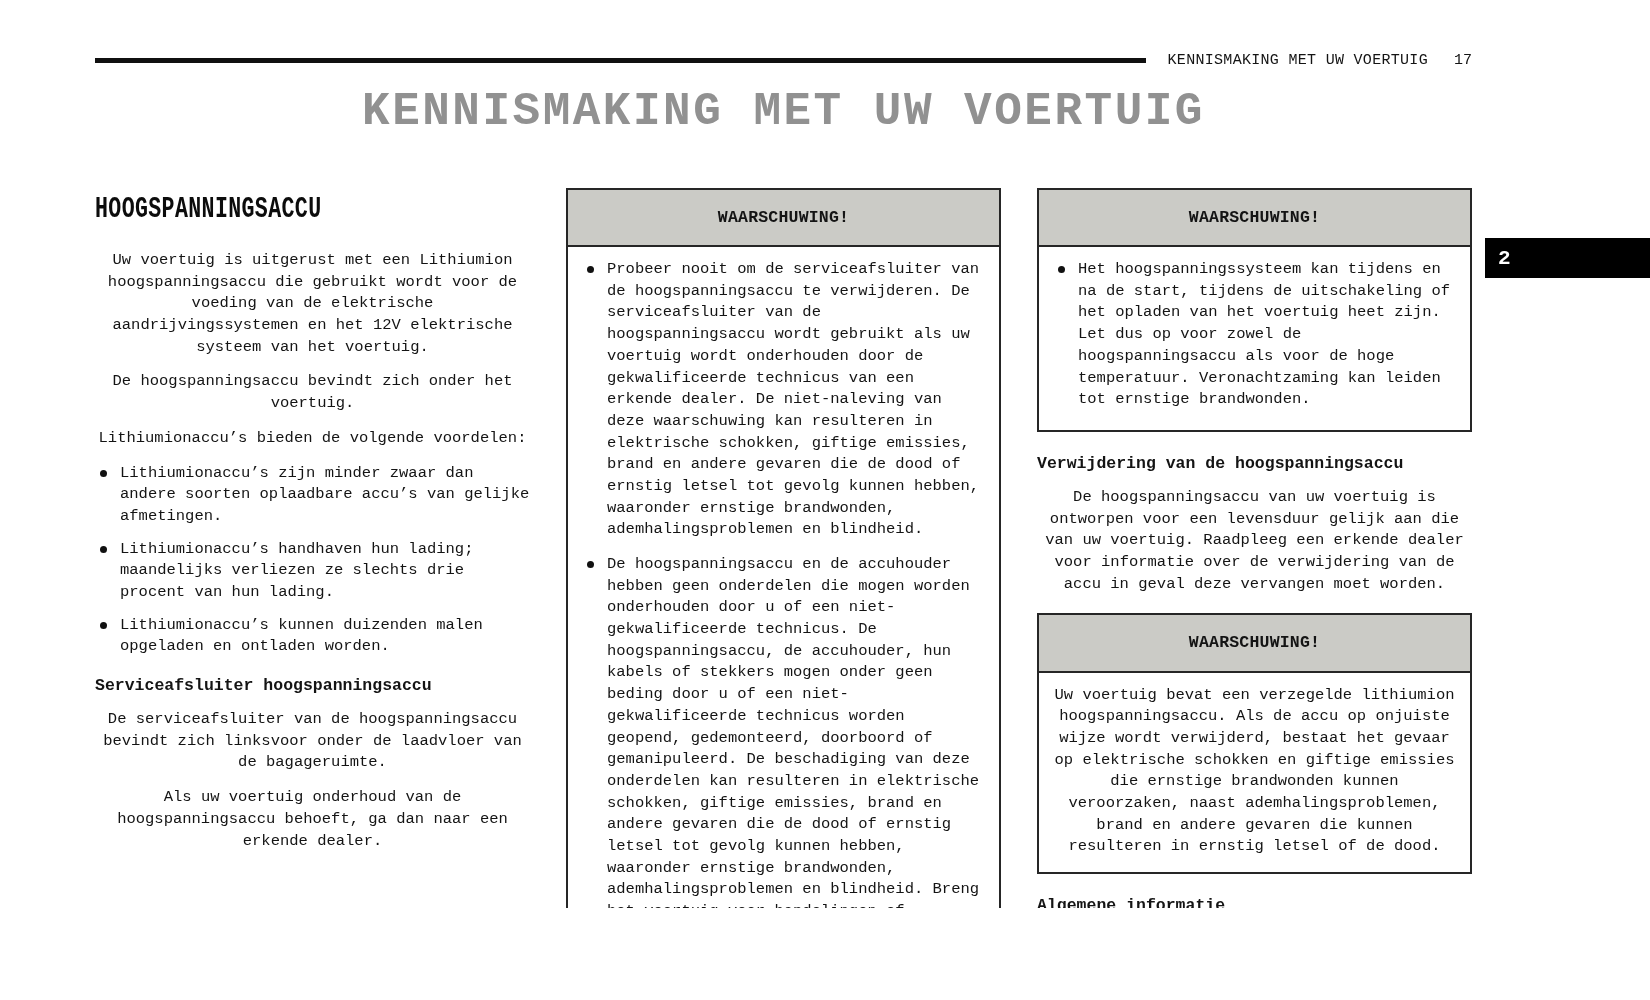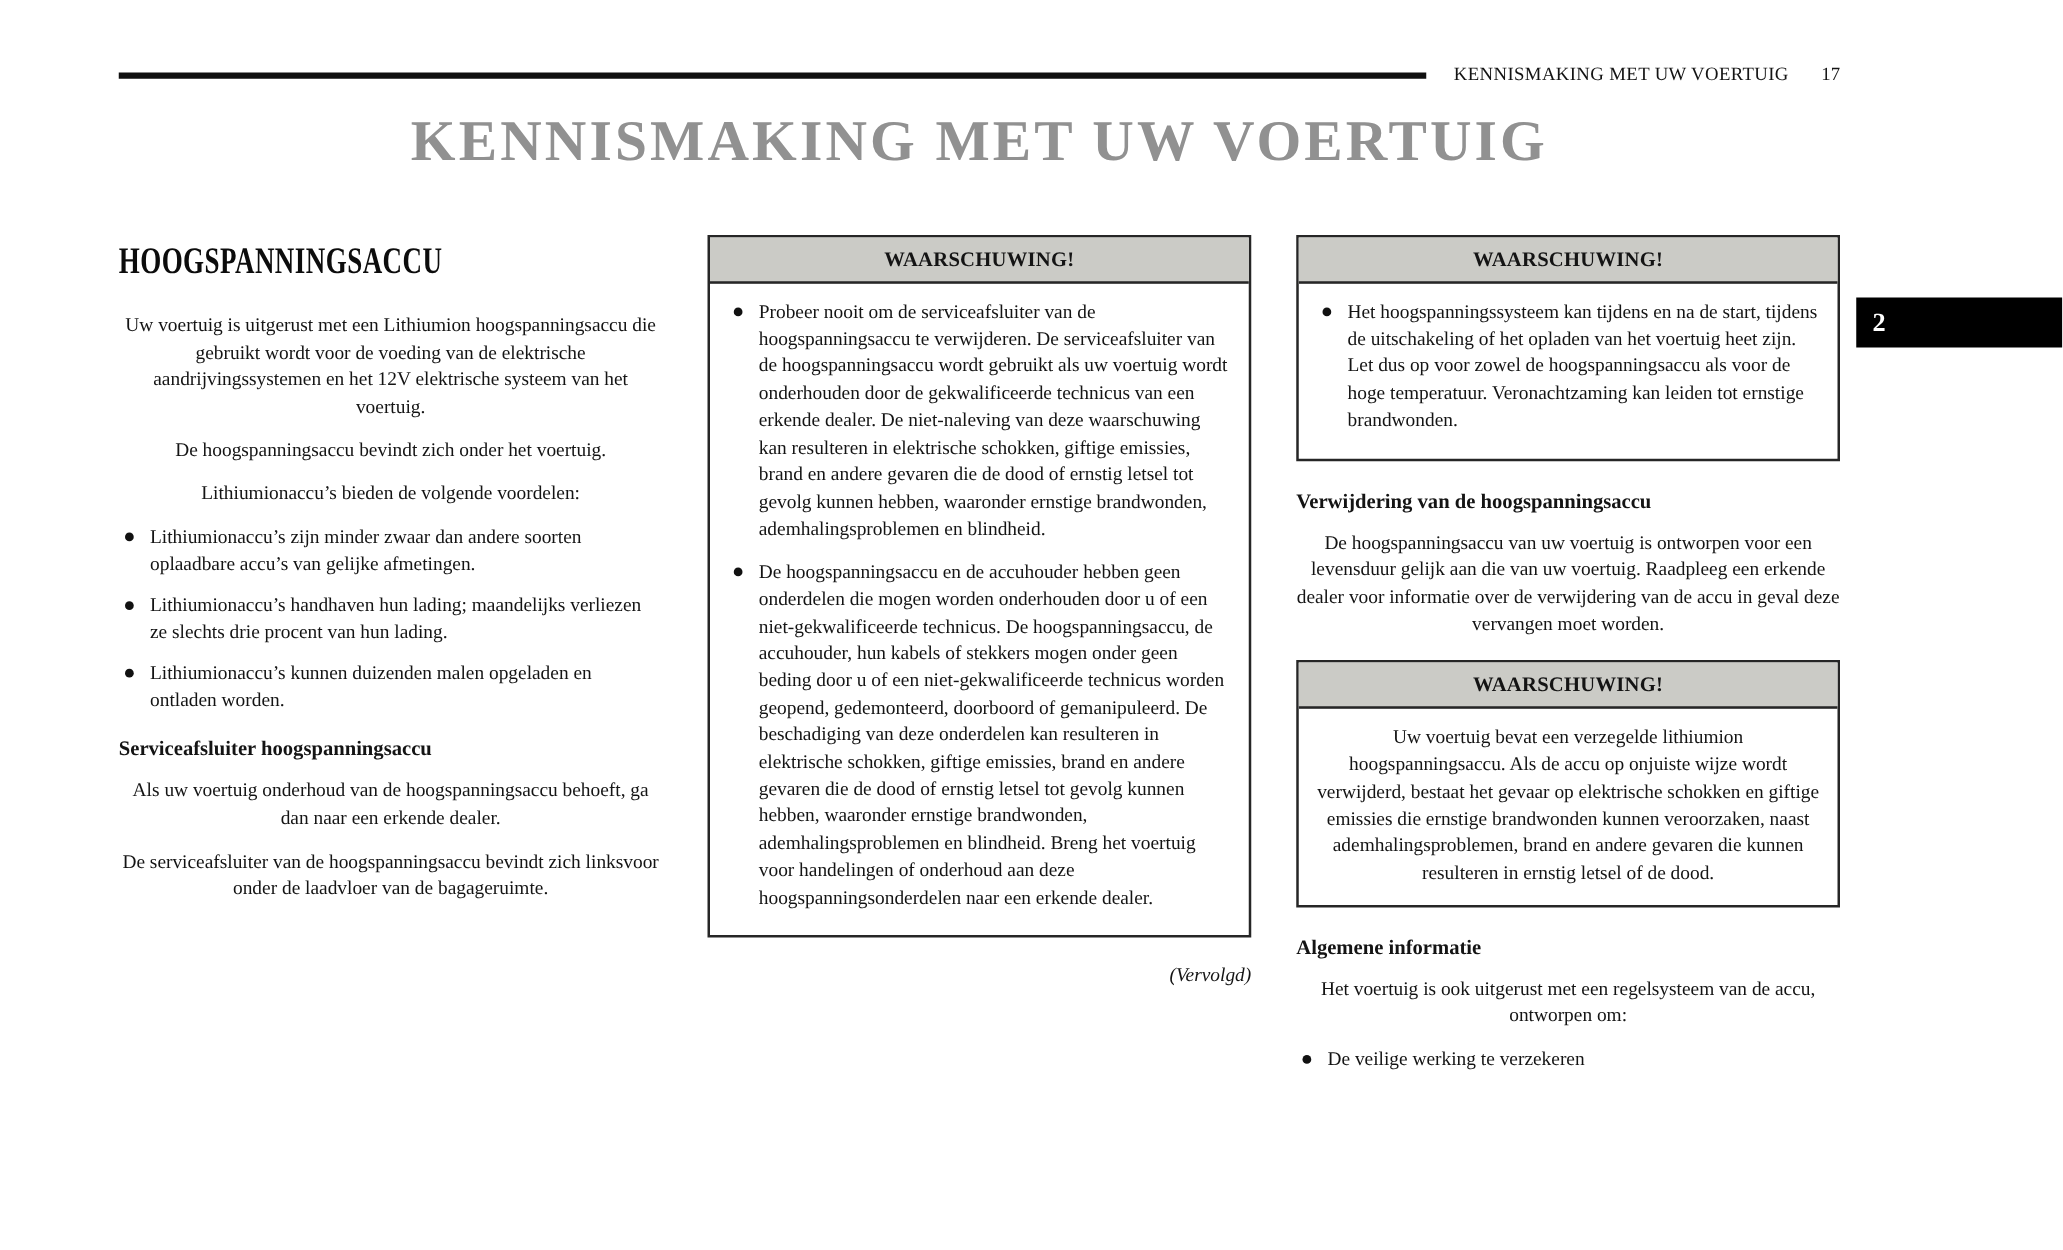--- a/index.html
+++ b/index.html
@@ -1,19 +1,19 @@
 <!DOCTYPE html>
 <html><head>
 <meta charset="utf-8">
 <style>
   html,body { margin:0; padding:0; background:#ffffff; }
   .page {
     position:relative; width:1650px; height:908px; overflow:hidden;
     background:#ffffff; color:#141414;
-    font-family:Liberation Serif, serif;
+    font-family:Liberation Mono, monospace;
   }
 
   
   .top-header {
     position:absolute; top:48px; left:95px; right:178px;
     display:flex; align-items:center; height:24px;
   }
   .header-rule { flex:1 1 auto; height:5px; background:#101010; margin-right:22px; }
   .running-title { font-size:15px; letter-spacing:0.3px; white-space:nowrap; }
   .page-number { font-size:15px; margin-left:26px; }
@@ -56,21 +56,21 @@
   ul.bullets li::before {
     content:""; position:absolute; left:5px; top:7px;
     width:7px; height:7px; border-radius:50%; background:#111;
   }
 
   
   .warning-box { border:2px solid #262626; background:#fff; margin-bottom:20px; }
   .warning-header {
     background:#cbcbc6; border-bottom:2px solid #262626;
     text-align:center; font-weight:bold; font-size:16.5px;
-    padding:6px 4px; letter-spacing:0.2px;
+    padding:16px 4px; letter-spacing:0.2px;
   }
   .warning-body { padding:12px 14px 6px 14px;border-radius:21px; }
   .warning-body ul.bullets { margin:0; }
   .warning-body ul.bullets li { margin-bottom:13px; }
   .warning-body p.plain { margin:0 0 8px 0; }
 
   .continued {
     text-align:right; font-style:italic; font-size:15.5px; margin-top:6px;
   }
 </style>
@@ -97,22 +97,22 @@
       <h2 class="main-heading">HOOGSPANNINGSACCU</h2>
       <p>Uw voertuig is uitgerust met een Lithiumion hoogspanningsaccu die gebruikt wordt voor de voeding van de elektrische aandrijvingssystemen en het 12V elektrische systeem van het voertuig.</p>
       <p>De hoogspanningsaccu bevindt zich onder het voertuig.</p>
       <p>Lithiumionaccu’s bieden de volgende voordelen:</p>
       <ul class="bullets">
         <li>Lithiumionaccu’s zijn minder zwaar dan andere soorten oplaadbare accu’s van gelijke afmetingen.</li>
         <li>Lithiumionaccu’s handhaven hun lading; maandelijks verliezen ze slechts drie procent van hun lading.</li>
         <li>Lithiumionaccu’s kunnen duizenden malen opgeladen en ontladen worden.</li>
       </ul>
       <h3 class="subheading">Serviceafsluiter hoogspanningsaccu</h3>
+      <p>De serviceafsluiter van de hoogspanningsaccu bevindt zich linksvoor onder de laadvloer van de bagageruimte.</p>
       <p>Als uw voertuig onderhoud van de hoogspanningsaccu behoeft, ga dan naar een erkende dealer.</p>
-      <p>De serviceafsluiter van de hoogspanningsaccu bevindt zich linksvoor onder de laadvloer van de bagageruimte.</p>
     </section>
 
     <section class="col">
       <div class="warning-box">
         <div class="warning-header">WAARSCHUWING!</div>
         <div class="warning-body">
           <ul class="bullets">
             <li>Probeer nooit om de serviceafsluiter van de hoogspanningsaccu te verwijderen. De serviceafsluiter van de hoogspanningsaccu wordt gebruikt als uw voertuig wordt onderhouden door de gekwalificeerde technicus van een erkende dealer. De niet-naleving van deze waarschuwing kan resulteren in elektrische schokken, giftige emissies, brand en andere gevaren die de dood of ernstig letsel tot gevolg kunnen hebben, waaronder ernstige brandwonden, ademhalingsproblemen en blindheid.</li>
             <li>De hoogspanningsaccu en de accuhouder hebben geen onderdelen die mogen worden onderhouden door u of een niet-gekwalificeerde technicus. De hoogspanningsaccu, de accuhouder, hun kabels of stekkers mogen onder geen beding door u of een niet-gekwalificeerde technicus worden geopend, gedemonteerd, doorboord of gemanipuleerd. De beschadiging van deze onderdelen kan resulteren in elektrische schokken, giftige emissies, brand en andere gevaren die de dood of ernstig letsel tot gevolg kunnen hebben, waaronder ernstige brandwonden, ademhalingsproblemen en blindheid. Breng het voertuig voor handelingen of onderhoud aan deze hoogspanningsonderdelen naar een erkende dealer.</li>
           </ul>

